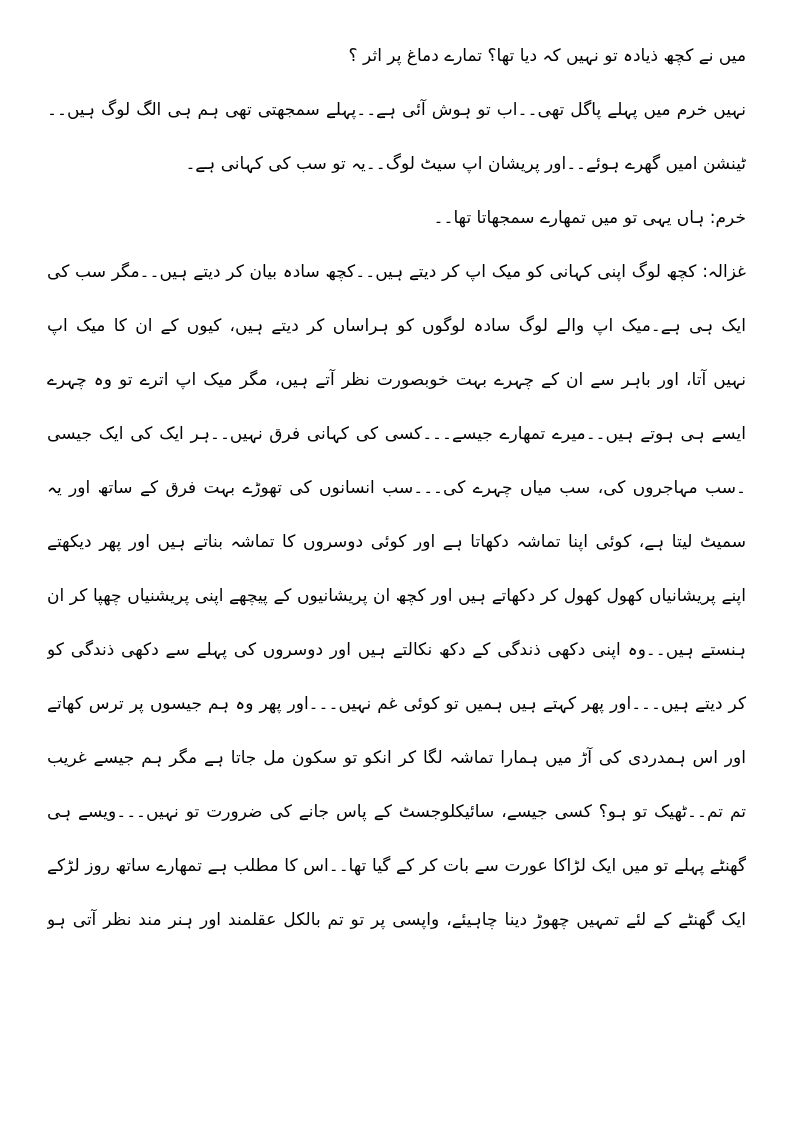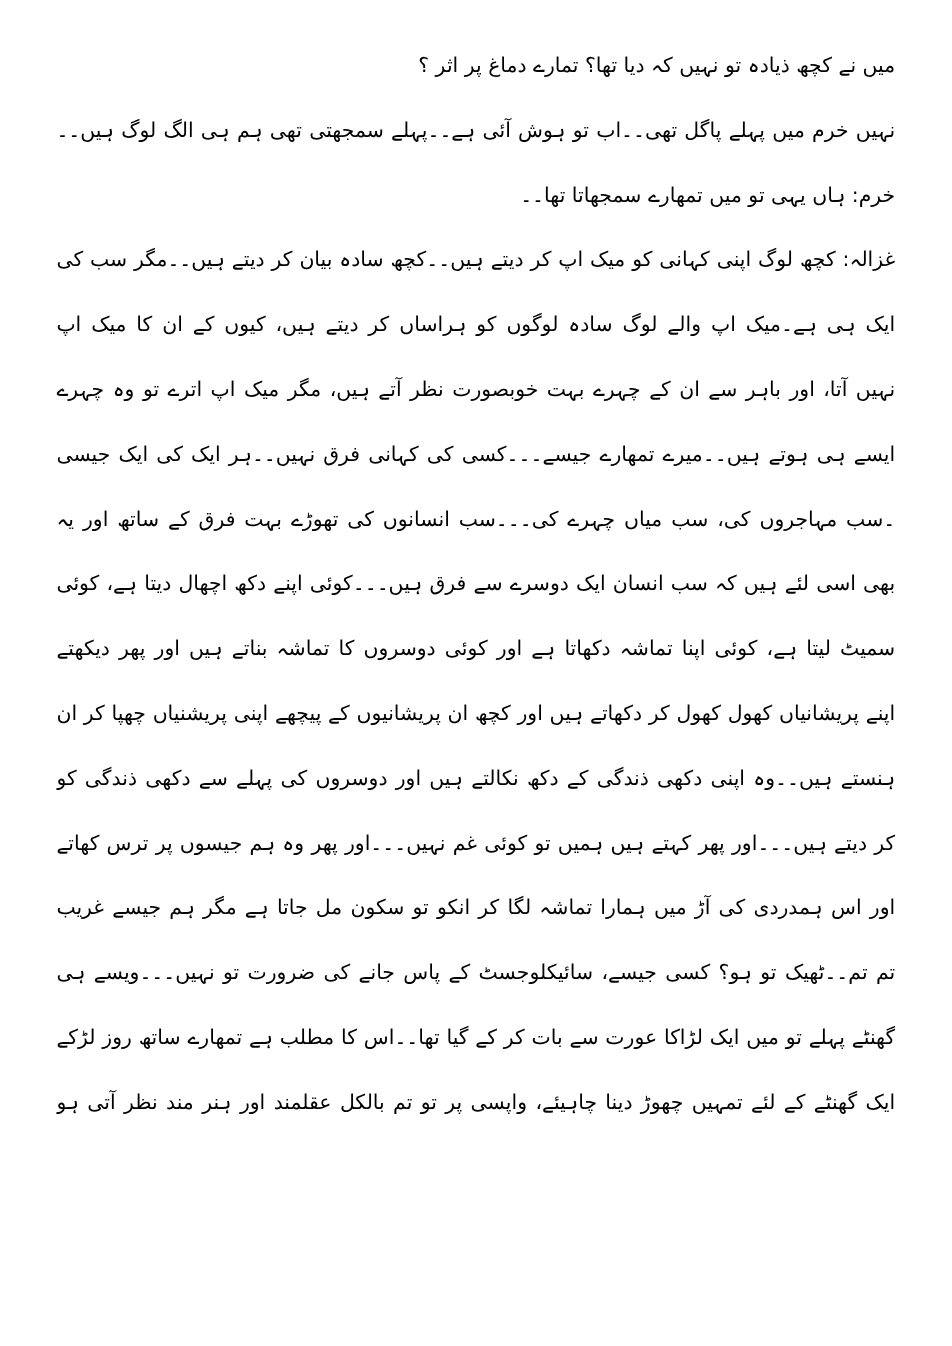--- a/index.html
+++ b/index.html
@@ -40,27 +40,27 @@
     text-align: start;
   }
 </style>
 </head>
 <body>
 
 <div class="page">
   <div class="body-text">
     <div class="line short">میں نے کچھ ذیادہ تو نہیں کہ دیا تھا؟ تمارے دماغ پر اثر ؟</div>
     <div class="line full">نہیں خرم میں پہلے پاگل تھی۔۔اب تو ہوش آئی ہے۔۔پہلے سمجھتی تھی ہم ہی الگ لوگ ہیں۔۔پردیس کی</div>
+    <div class="line short">ٹینشن امیں گھرے ہوئے۔۔اور پریشان اپ سیٹ لوگ۔۔یہ تو سب کی کہانی ہے۔</div>
     <div class="line short">خرم: ہاں یہی تو میں تمھارے سمجھاتا تھا۔۔</div>
     <div class="line full">غزالہ: کچھ لوگ اپنی کہانی کو میک اپ کر دیتے ہیں۔۔کچھ سادہ بیان کر دیتے ہیں۔۔مگر سب کی کہانی</div>
     <div class="line full">ایک ہی ہے۔میک اپ والے لوگ سادہ لوگوں کو ہراساں کر دیتے ہیں، کیوں کے ان کا میک اپ سمجھ</div>
     <div class="line full">نہیں آتا، اور باہر سے ان کے چہرے بہت خوبصورت نظر آتے ہیں، مگر میک اپ اترے تو وہ چہرے بھی</div>
     <div class="line full">ایسے ہی ہوتے ہیں۔۔میرے تمھارے جیسے۔۔۔کسی کی کہانی فرق نہیں۔۔ہر ایک کی ایک جیسی ہے</div>
     <div class="line full">۔سب مہاجروں کی، سب میاں چہرے کی۔۔۔سب انسانوں کی تھوڑے بہت فرق کے ساتھ اور یہ فرق</div>
-    <div class="line full">بھی اسی لئے ہیں کہ سب انسان ایک دوسرے سے فرق ہیں۔۔۔کوئی اپنے دکھ اچھال دیتا ہے، کوئی</div>
     <div class="line full">سمیٹ لیتا ہے، کوئی اپنا تماشہ دکھاتا ہے اور کوئی دوسروں کا تماشہ بناتے ہیں اور پھر دیکھتے ہیں۔۔۔کچھ</div>
     <div class="line full">اپنے پریشانیاں کھول کھول کر دکھاتے ہیں اور کچھ ان پریشانیوں کے پیچھے اپنی پریشنیاں چھپا کر ان پر</div>
     <div class="line full">ہنستے ہیں۔۔وہ اپنی دکھی ذندگی کے دکھ نکالتے ہیں اور دوسروں کی پہلے سے دکھی ذندگی کو اور پریشان حال</div>
     <div class="line full">کر دیتے ہیں۔۔۔اور پھر کہتے ہیں ہمیں تو کوئی غم نہیں۔۔۔اور پھر وہ ہم جیسوں پر ترس کھاتے ہیں،</div>
     <div class="line full">اور اس ہمدردی کی آڑ میں ہمارا تماشہ لگا کر انکو تو سکون مل جاتا ہے مگر ہم جیسے غریب مارے جاتے ہیں۔</div>
     <div class="line full">تم تم۔۔ٹھیک تو ہو؟ کسی جیسے، سائیکلوجسٹ کے پاس جانے کی ضرورت تو نہیں۔۔۔ویسے ہی</div>
     <div class="line full">گھنٹے پہلے تو میں ایک لڑاکا عورت سے بات کر کے گیا تھا۔۔اس کا مطلب ہے تمھارے ساتھ روز لڑکے</div>
     <div class="line full">ایک گھنٹے کے لئے تمہیں چھوڑ دینا چاہیئے، واپسی پر تو تم بالکل عقلمند اور ہنر مند نظر آتی ہو شکر ہے تمھیں</div>
   </div>
 </div>

